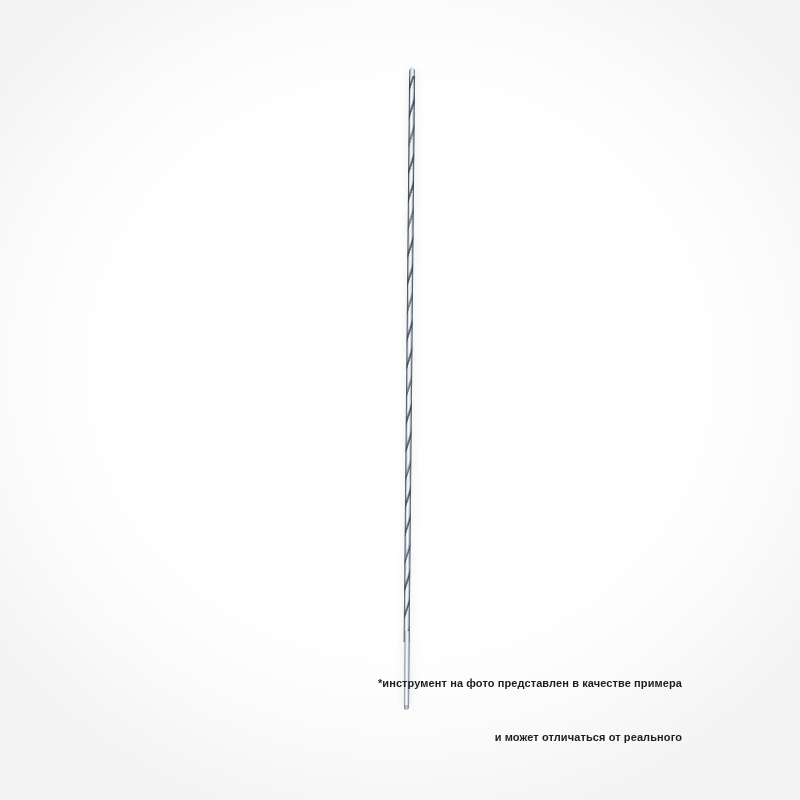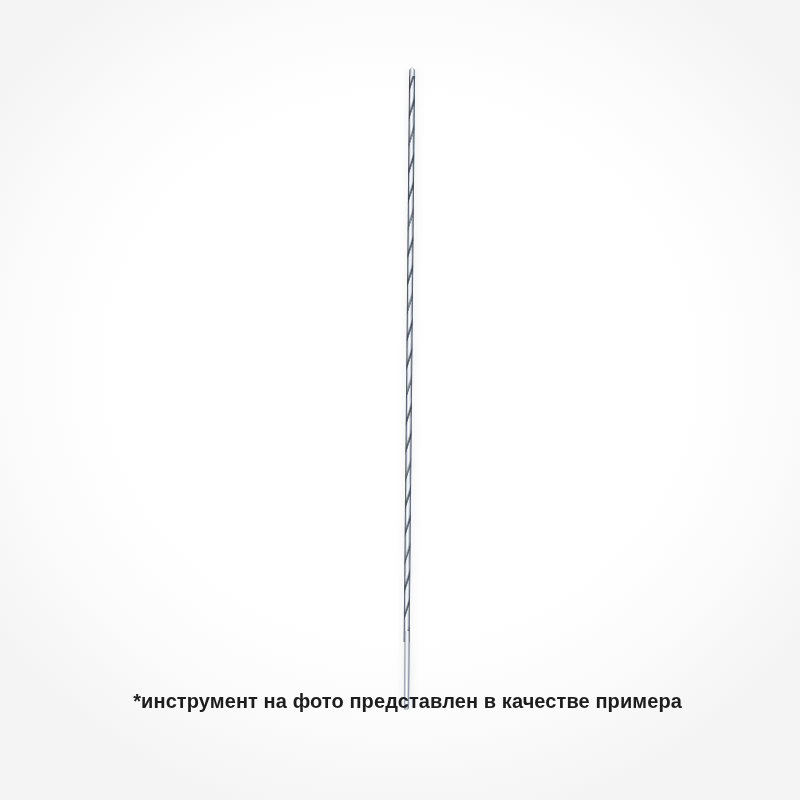--- a/index.html
+++ b/index.html
@@ -163,21 +163,21 @@
     transform-origin: 50% 100%;
   }
 
   
   .caption {
     position: absolute;
     right: 118px;
     bottom: 18px;
     text-align: right;
     color: #1d1d1d;
-    font-size: 20px;
+    font-size: 11px;
     font-weight: bold;
     line-height: 1.62;
     letter-spacing: 0.1px;
     white-space: pre;
   }
   .caption-line { display: block; }
 </style>
 </head>
 <body>
 
@@ -195,14 +195,15 @@
         <div class="body-edge-l"></div>
         <div class="body-edge-r"></div>
       </div>
       <div class="shank"></div>
       <div class="shank-tip"></div>
     </div>
   </div>
 
   <div class="caption">
     <span class="caption-line">*инструмент на фото представлен в качестве примера</span>
+    <span class="caption-line">и может отличаться от реального</span>
   </div>
 </div>
 
 </body></html>

